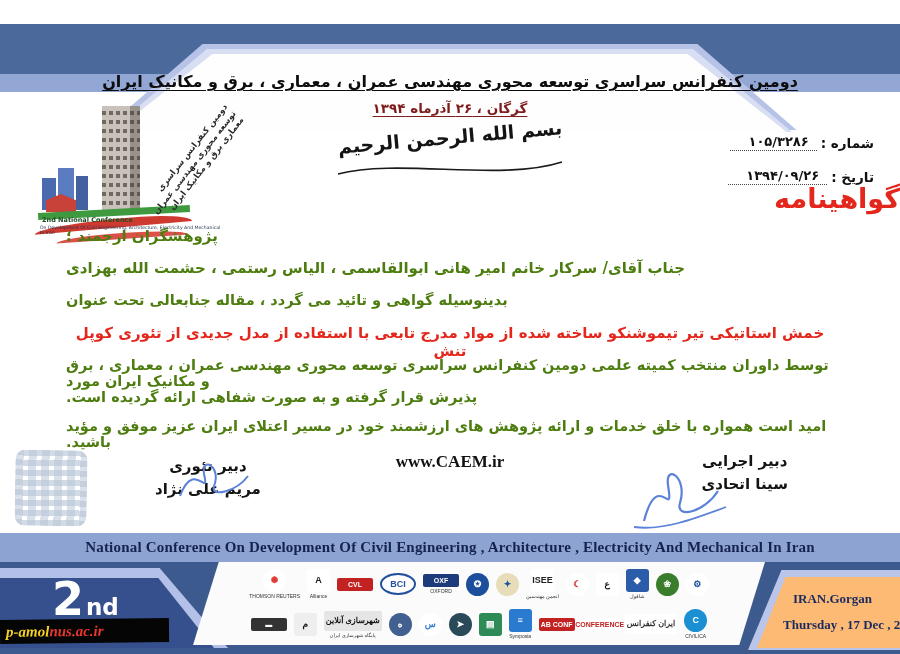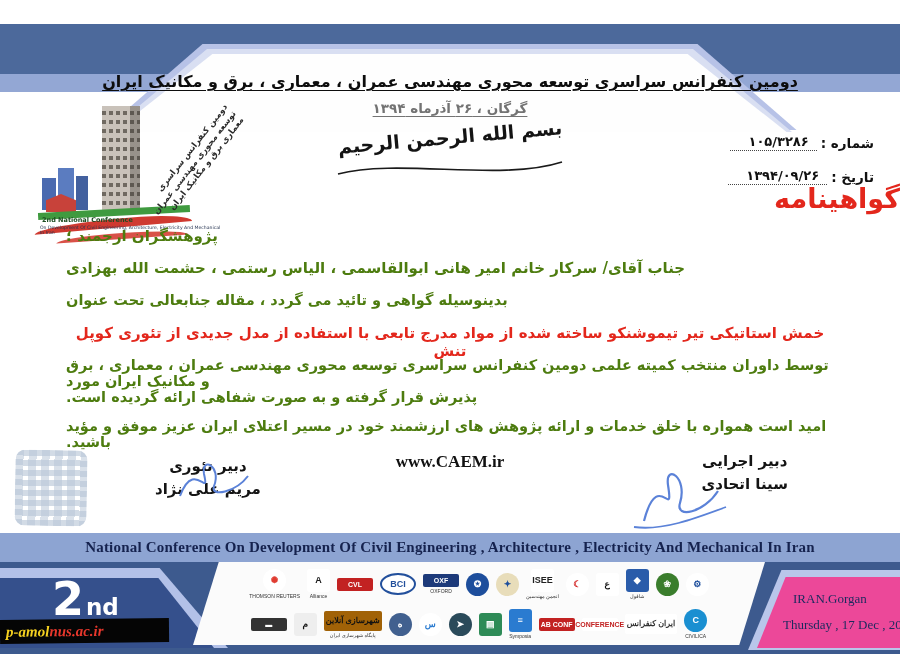--- a/index.html
+++ b/index.html
@@ -10,21 +10,21 @@
   .band-light{position:absolute;top:74px;left:0;width:100%;height:18px;background:#93a7d4;}
   .trap-lav{position:absolute;top:44px;left:0;width:100%;height:86px;background:#b7c2e7;
             clip-path:polygon(22.5% 0,77.5% 0,88.5% 100%,11.5% 100%);}
   .trap-lav2{position:absolute;top:49px;left:0;width:100%;height:83px;background:#d9dff2;
             clip-path:polygon(23% 0,77% 0,88% 100%,12% 100%);}
   .trap-white{position:absolute;top:54px;left:0;width:100%;height:78px;background:#fefefe;
             clip-path:polygon(23.6% 0,76.4% 0,87.4% 100%,12.6% 100%);}
   .h-title1{position:absolute;top:72px;left:0;width:100%;text-align:center;direction:rtl;
             font-size:16px;font-weight:bold;color:#0d0d0d;text-decoration:underline;text-underline-offset:3px;}
   .h-title2{position:absolute;top:100px;left:0;width:100%;text-align:center;direction:rtl;
-            font-size:13.5px;font-weight:bold;color:#737373;text-decoration:underline;text-underline-offset:3px;}
+            font-size:13.5px;font-weight:bold;color:#7f1d1d;text-decoration:underline;text-underline-offset:3px;}
   
   .emblem{position:absolute;left:40px;top:106px;width:185px;height:150px;}
   .bldg-main{position:absolute;left:62px;top:0;width:38px;height:106px;background-color:#c9c2ba;
       background-image:
         linear-gradient(90deg,rgba(0,0,0,0) 0 74%,rgba(60,55,50,.35) 74%),
         linear-gradient(90deg,rgba(0,0,0,0) 0 4px,#c9c2ba 4px 7px),
         linear-gradient(0deg,#6f6961 0 4px,rgba(0,0,0,0) 4px 9px);
       background-size:100% 100%,7px 100%,100% 9px;}
   .bldg-s1{position:absolute;left:2px;top:72px;width:14px;height:32px;background:#4a6ab0;}
   .bldg-s2{position:absolute;left:18px;top:62px;width:16px;height:42px;background:#5b7cc0;}
@@ -92,23 +92,23 @@
   .mk{display:flex;align-items:center;justify-content:center;font-weight:bold;line-height:1;
       font-family:"Liberation Sans",sans-serif;}
   .mk-circle{width:23px;height:23px;border-radius:50%;font-size:9px;}
   .mk-sq{width:23px;height:23px;border-radius:3px;font-size:9px;}
   .mk-oval{width:32px;height:18px;border-radius:50%;font-size:9px;border:2px solid #23509c;}
   .mk-bar{width:36px;height:13px;border-radius:2px;font-size:7px;}
   .mk-txt{height:20px;font-size:8px;border-radius:2px;padding:0 2px;}
   .cp{font-size:5px;color:#333;margin-top:1px;white-space:nowrap;font-family:"Liberation Sans",sans-serif;}
   .bevelR{position:absolute;right:0;top:570px;width:152px;height:80px;background:#b9c6ea;
           clip-path:polygon(22% 0,100% 0,100% 100%,0 100%);}
-  .blockR{position:absolute;right:0;top:577px;width:143px;height:71px;background:#ec4899;
+  .blockR{position:absolute;right:0;top:577px;width:143px;height:71px;background:#fdba74;
           clip-path:polygon(20% 0,100% 0,100% 100%,0 100%);
-          font-family:"Liberation Serif",serif;font-weight:normal;color:#1a2a5e;font-size:13px;}
+          font-family:"Liberation Serif",serif;font-weight:bold;color:#1a2a5e;font-size:13px;}
   .locR{position:absolute;left:36px;top:14px;}
   .dateR{position:absolute;left:26px;top:40px;white-space:nowrap;}
   .watermark{position:absolute;left:0;top:619px;width:163px;height:24px;background:#050505;
              line-height:24px;padding-left:6px;font-style:italic;font-weight:bold;font-size:15px;
              font-family:"Liberation Serif",serif;transform:rotate(-.6deg);}
   .wm-y{color:#f5d120;}
   .wm-r{color:#e8372c;}
 </style>
 </head>
 <body>
@@ -240,21 +240,21 @@
         </div>
       </div>
     <div class="lrow" id="lrow2">
         <div class="lg">
           <div class="mk mk-bar" style="background: rgb(51, 51, 51); color: rgb(255, 255, 255);">▬</div>
         </div>
         <div class="lg">
           <div class="mk mk-sq" style="background: rgb(238, 238, 238); color: rgb(17, 17, 17);">م</div>
         </div>
         <div class="lg">
-          <div class="mk mk-txt" style="background: #a16207; color: rgb(17, 17, 17);">شهرسازی آنلاین</div>
+          <div class="mk mk-txt" style="background: #e5e5e5; color: rgb(17, 17, 17);">شهرسازی آنلاین</div>
           <div class="cp">پایگاه شهرسازی ایران</div>
         </div>
         <div class="lg">
           <div class="mk mk-circle" style="background: rgb(65, 96, 143); color: rgb(255, 255, 255);">ه</div>
         </div>
         <div class="lg">
           <div class="mk mk-circle" style="background: rgb(255, 255, 255); color: rgb(42, 123, 208);">س</div>
         </div>
         <div class="lg">
           <div class="mk mk-circle" style="background: rgb(42, 74, 90); color: rgb(255, 255, 255);">➤</div>

